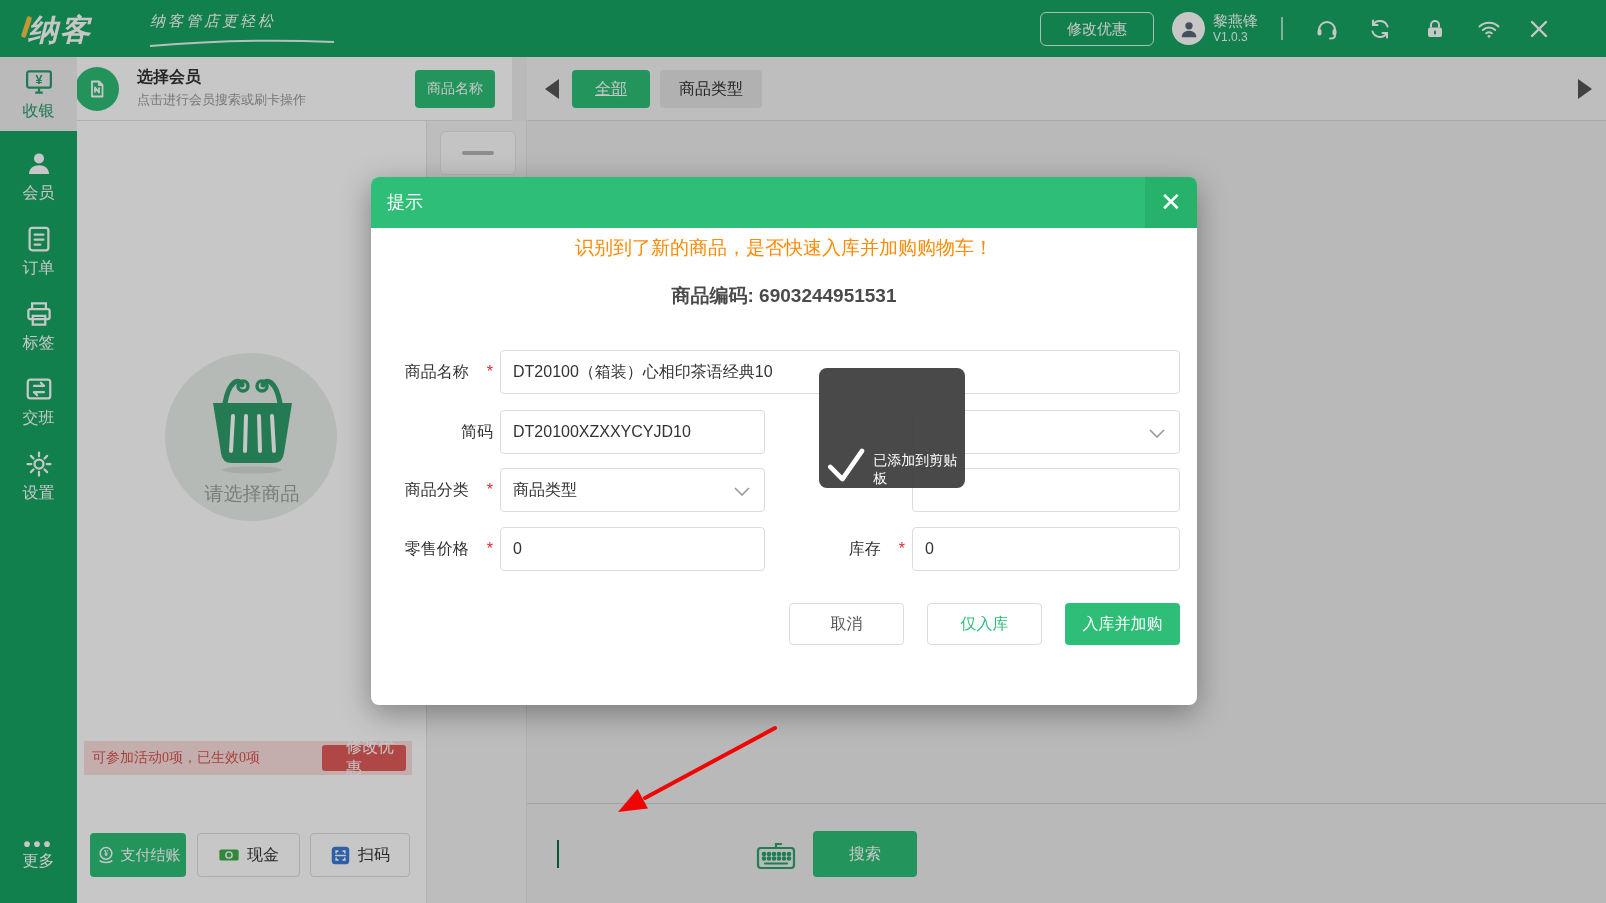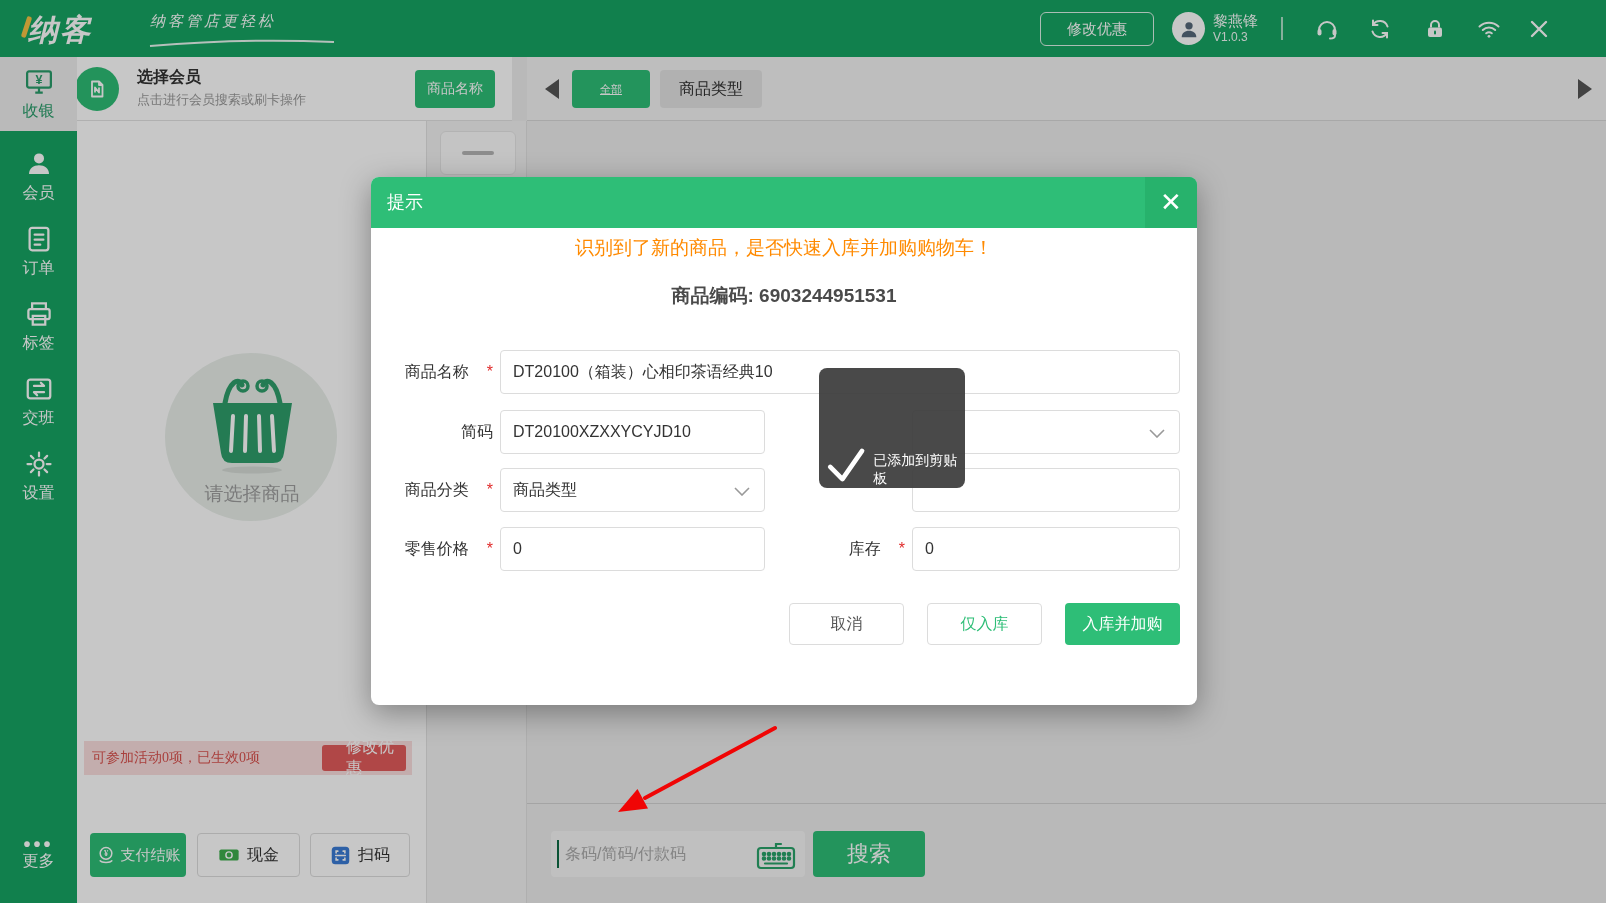--- a/index.html
+++ b/index.html
@@ -53,28 +53,28 @@
   .mid-strip { left:427px; top:121px; width:100px; height:782px; background:#F3F3F3; border-right:1px solid #E0E0E0; z-index:3; }
   .strip-card { left:13px; width:76px; height:44px; background:#FCFCFC; border:1px solid #E6E6E6; border-radius:6px; display:flex; align-items:center; justify-content:center; }
   .strip-dash { width:32px; height:4px; background:#B5B5B5; border-radius:2px; }
 
   
   .main-area { left:527px; top:57px; width:1079px; height:846px; background:#EDEDED; z-index:2; }
   .cat-bar { left:0; top:0; width:1079px; height:64px; background:#F4F4F4; border-bottom:1px solid #D8D8D8; }
   .tri { width:0; height:0; border-style:solid; }
   .tri-left { left:18px; top:22px; border-width:10px 14px 10px 0; border-color:transparent #555 transparent transparent; cursor:pointer; }
   .tri-right { right:14px; top:22px; border-width:10px 0 10px 14px; border-color:transparent transparent transparent #555; cursor:pointer; }
-  .tab-all { left:45px; top:13px; width:78px; height:38px; background:#2EBE77; border-radius:4px; color:#fff; font-size:11px; display:flex; align-items:center; justify-content:center; cursor:pointer;text-decoration:underline; }
+  .tab-all { left:45px; top:13px; width:78px; height:38px; background:#2EBE77; border-radius:4px; color:#fff; font-size:16px; display:flex; align-items:center; justify-content:center; cursor:pointer;text-decoration:underline; }
   .tab-type { left:133px; top:13px; width:102px; height:38px; background:#E3E3E3; border-radius:4px; color:#333; font-size:16px; display:flex; align-items:center; justify-content:center; cursor:pointer; }
   .bottom-divider { left:0; top:746px; width:1079px; height:1px; background:#D2D2D2; }
   .search-input { left:24px; top:774px; width:254px; height:46px; background:#F7F7F7; border:none; border-radius:4px; font-size:16px; color:#333; padding:0 50px 0 14px; outline:none; }
   .search-input::placeholder { color:#A9A9A9; }
   .text-cursor { left:30px; top:783px; width:2px; height:28px; background:#0E6B45; }
   .kb-icon { left:228px; top:784px; cursor:pointer; }
-  .search-btn { left:286px; top:774px; width:112px; height:46px; background:#2EBE77; border-radius:4px; color:#fff; font-size:22px; display:flex; align-items:center; justify-content:center; cursor:pointer; }
+  .search-btn { left:286px; top:774px; width:104px; height:46px; background:#2EBE77; border-radius:4px; color:#fff; font-size:16px; display:flex; align-items:center; justify-content:center; cursor:pointer; }
 
   
   .overlay { left:0; top:0; width:1606px; height:903px; background:rgba(0,0,0,.22); z-index:50; }
 
   
   .modal { left:371px; top:177px; width:826px; height:528px; background:#fff; border-radius:8px; box-shadow:0 8px 30px rgba(0,0,0,.35); z-index:100; overflow:hidden; }
   .modal-header { left:0; top:0; width:826px; height:51px; background:#2EBE77; }
   .modal-title { left:16px; top:13px; color:#fff; font-size:18px; }
   .modal-close { right:0; top:0; width:52px; height:51px; background:#27B26C; color:#fff; font-size:26px; display:flex; align-items:center; justify-content:center; cursor:pointer; }
   .modal-msg { left:0; top:58px; width:826px; text-align:center; color:#FF8A00; font-size:19px; font-weight:normal; }
@@ -269,21 +269,20 @@
   <div class="abs main-area">
     <div class="abs cat-bar">
       <div class="abs tri tri-left"></div>
       <div class="abs tab-all">全部</div>
       <div class="abs tab-type">商品类型</div>
       <div class="abs tri tri-right"></div>
     </div>
 
     <div class="abs bottom-divider"></div>
 
-    <input class="abs search-input" type="text" placeholder="条码/简码/付款码" style="">
     <div class="abs text-cursor"></div>
     <svg class="abs kb-icon" width="42" height="30" viewBox="0 0 42 30" fill="none" stroke="#2AA36A" stroke-width="2.2" stroke-linecap="round">
         <path d="M21 7V3h5"></path>
         <rect x="3" y="7" width="36" height="20" rx="3"></rect>
         <circle cx="9" cy="13" r="1.2" fill="#2AA36A"></circle>
         <circle cx="14" cy="13" r="1.2" fill="#2AA36A"></circle>
         <circle cx="19" cy="13" r="1.2" fill="#2AA36A"></circle>
         <circle cx="24" cy="13" r="1.2" fill="#2AA36A"></circle>
         <circle cx="29" cy="13" r="1.2" fill="#2AA36A"></circle>
         <circle cx="34" cy="13" r="1.2" fill="#2AA36A"></circle>

